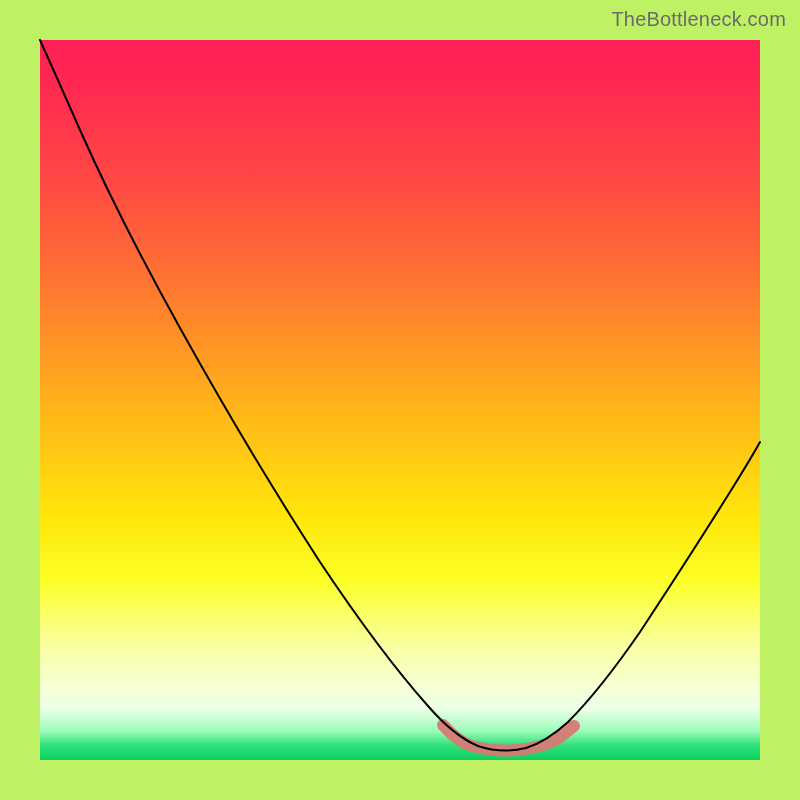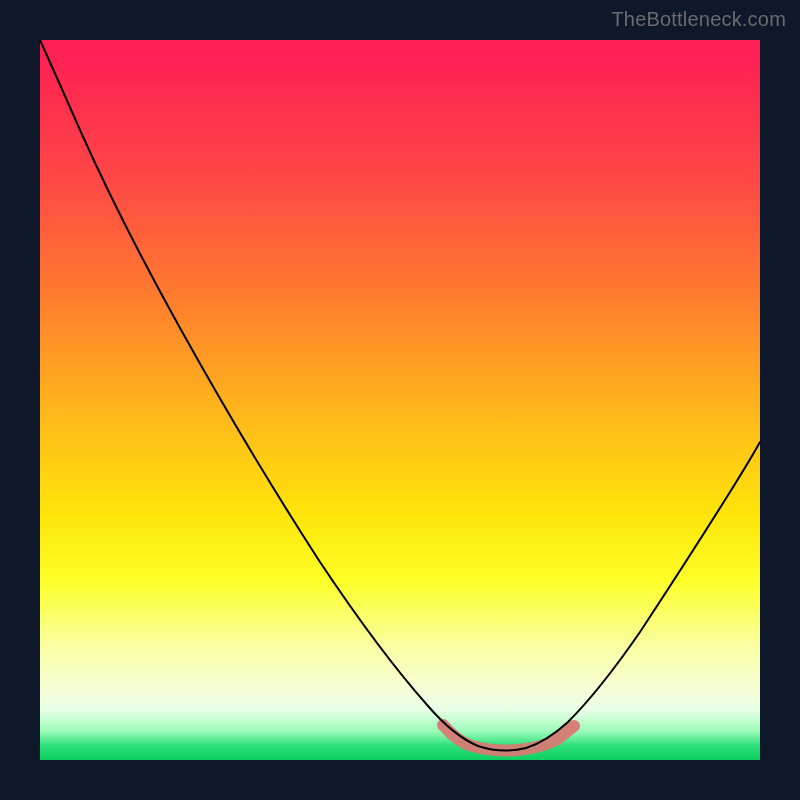--- a/index.html
+++ b/index.html
@@ -8,21 +8,21 @@
     width: 800px;
     height: 800px;
     background: #000;
     overflow: hidden;
     font-family: Arial, Helvetica, sans-serif;
   }
   .stage {
     position: relative;
     width: 800px;
     height: 800px;
-    background: #0f172a;
+    background: #bef264;
   }
   
   .plot-area {
     position: absolute;
     left: 40px;
     top: 40px;
     width: 720px;
     height: 720px;
     
     background: linear-gradient(

